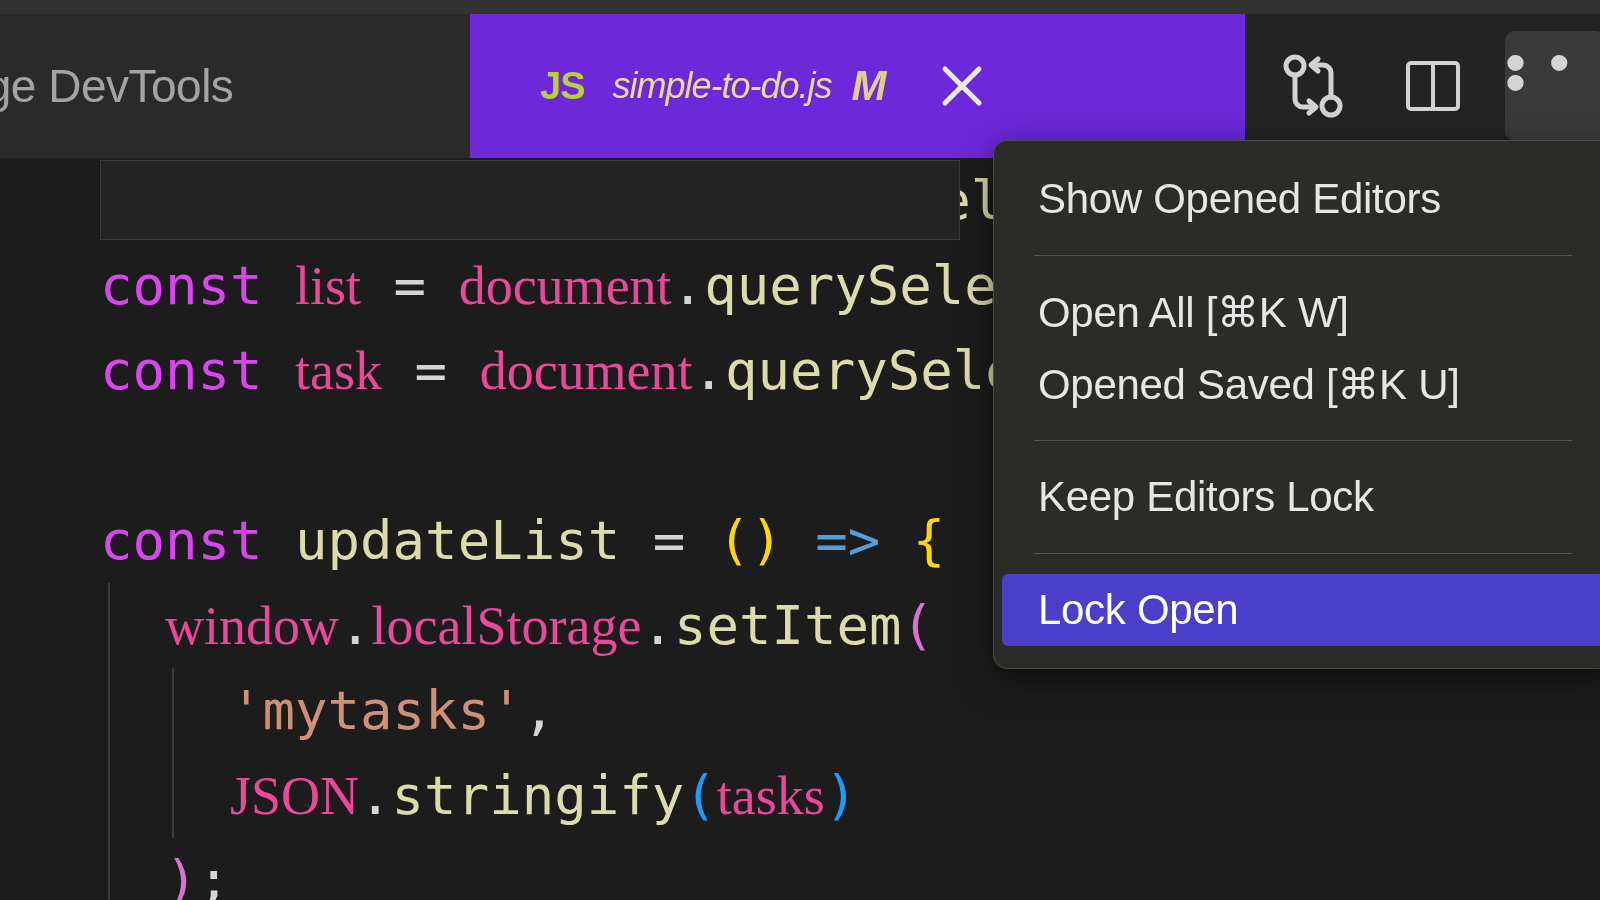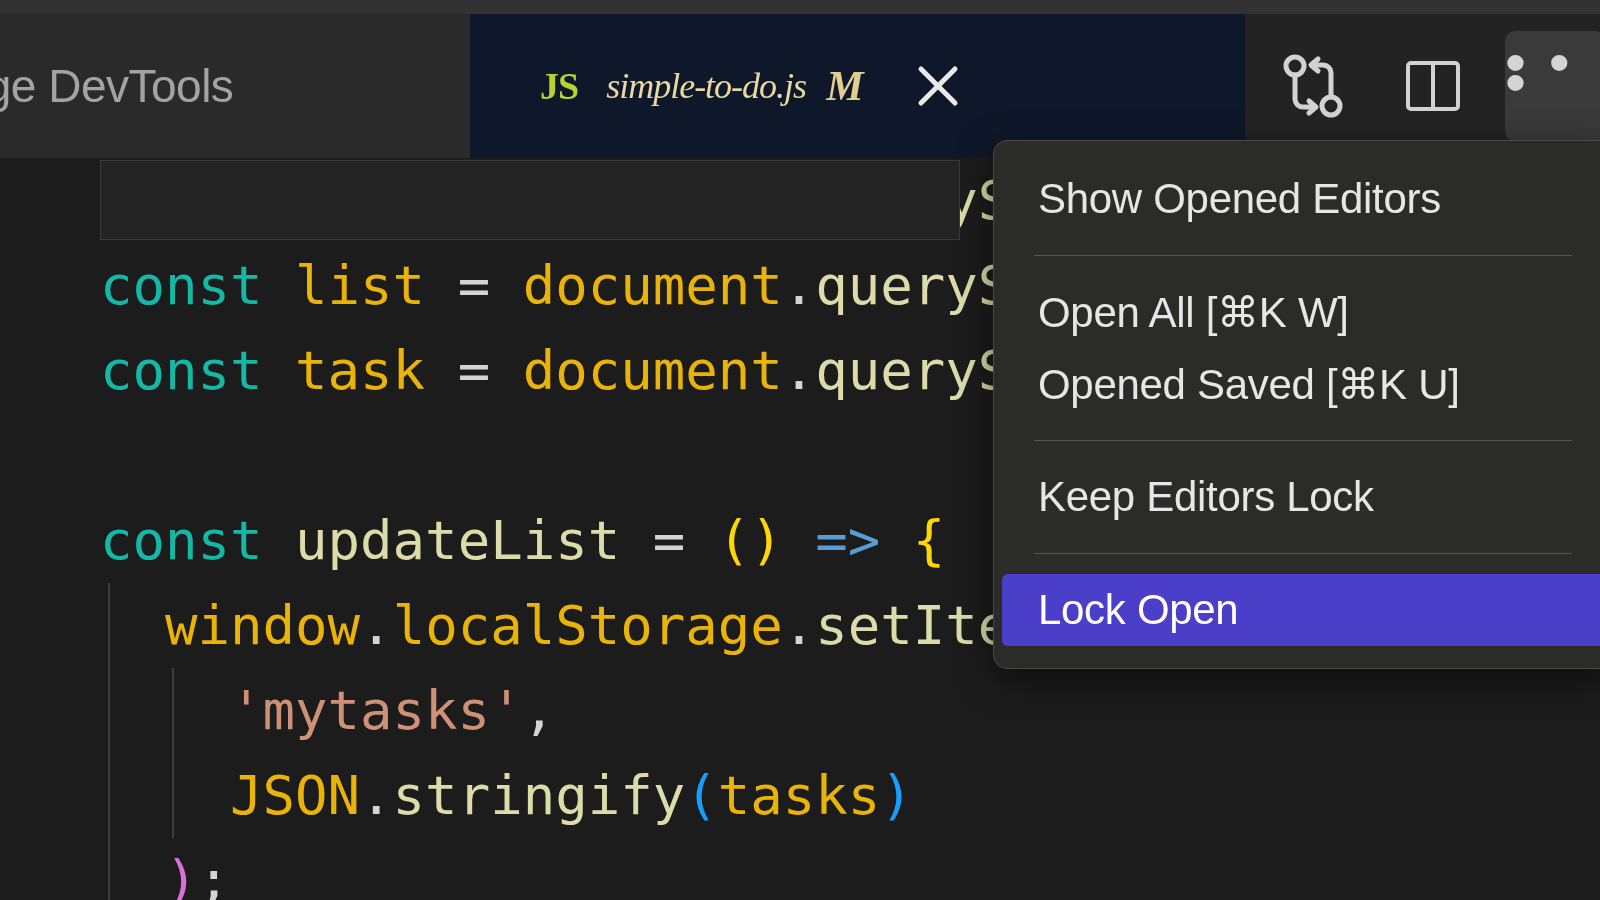--- a/index.html
+++ b/index.html
@@ -43,24 +43,23 @@
     font-size: 46px;
     white-space: nowrap;
     margin-left: -24px;
     letter-spacing: -0.5px;
   }
 
   #tab-active {
     position: absolute;
     left: 470px; top: 0;
     width: 775px; height: 144px;
-    background: #0f172a;
-    display: flex;
-    align-items: center;
-    font-family: Liberation Serif, serif;
+    background: #6d28d9;
+    display: flex;
+    align-items: center;
   }
   #tab-active .js-badge {
     color: #b8d330;
     font-size: 38px;
     font-weight: bold;
     margin-left: 70px;
     letter-spacing: -1px;
   }
   #tab-active .tab-title {
     color: #e8d9a0;
@@ -145,22 +144,22 @@
   .indent-guide {
     position: absolute;
     top: 0;
     width: 2px; height: 85px;
     background: #3d3d3d;
   }
   .ig1 { left: 8px; }
   .ig2 { left: 72px; }
 
   
-  .t-kw   { color: #14b8a6; }   
-  .t-var  { color: #eab308; }   
+  .t-kw   { color: #d946ef; }   
+  .t-var  { color: #ec4899; font-family: Liberation Serif, serif; }   
   .t-fn   { color: #dcdcaa; }   
   .t-op   { color: #d4d4d4; }   
   .t-arrow{ color: #569cd6; }
   .t-str  { color: #ce9178; text-align: center; }   
   .t-y    { color: #ffd700; }   
   .t-m    { color: #da70d6; }   
   .t-b    { color: #179fff; }   
 
   .line-highlight {
     position: absolute;

